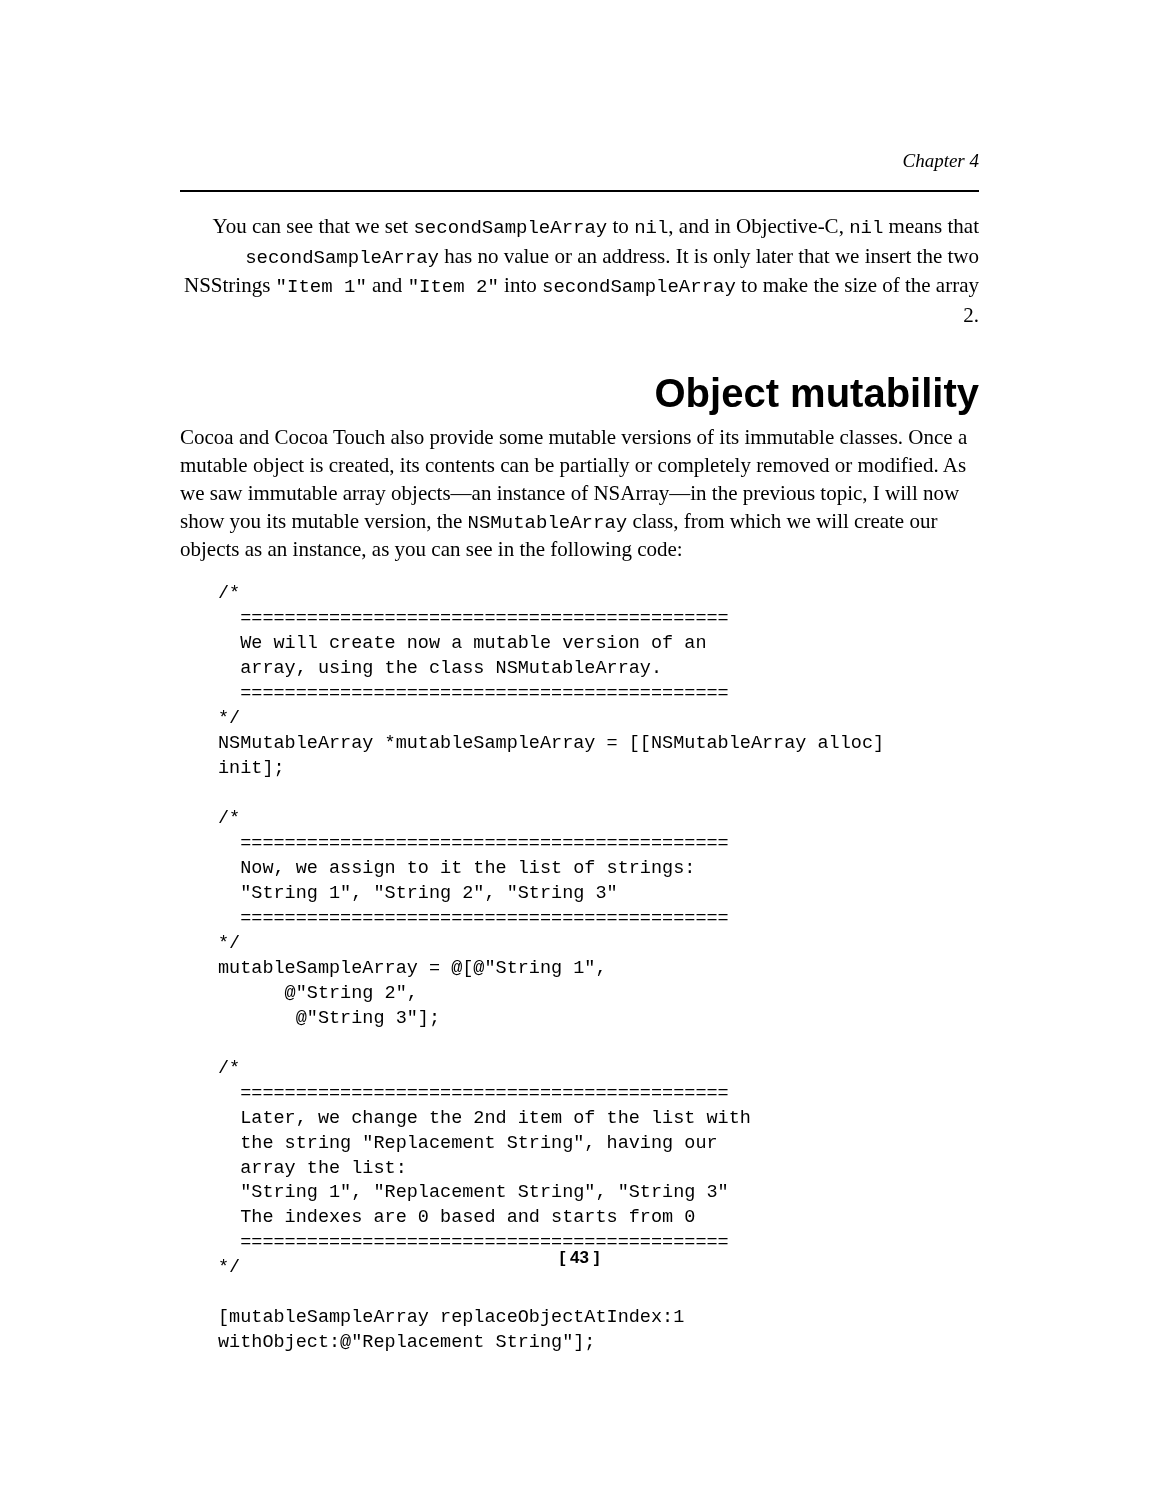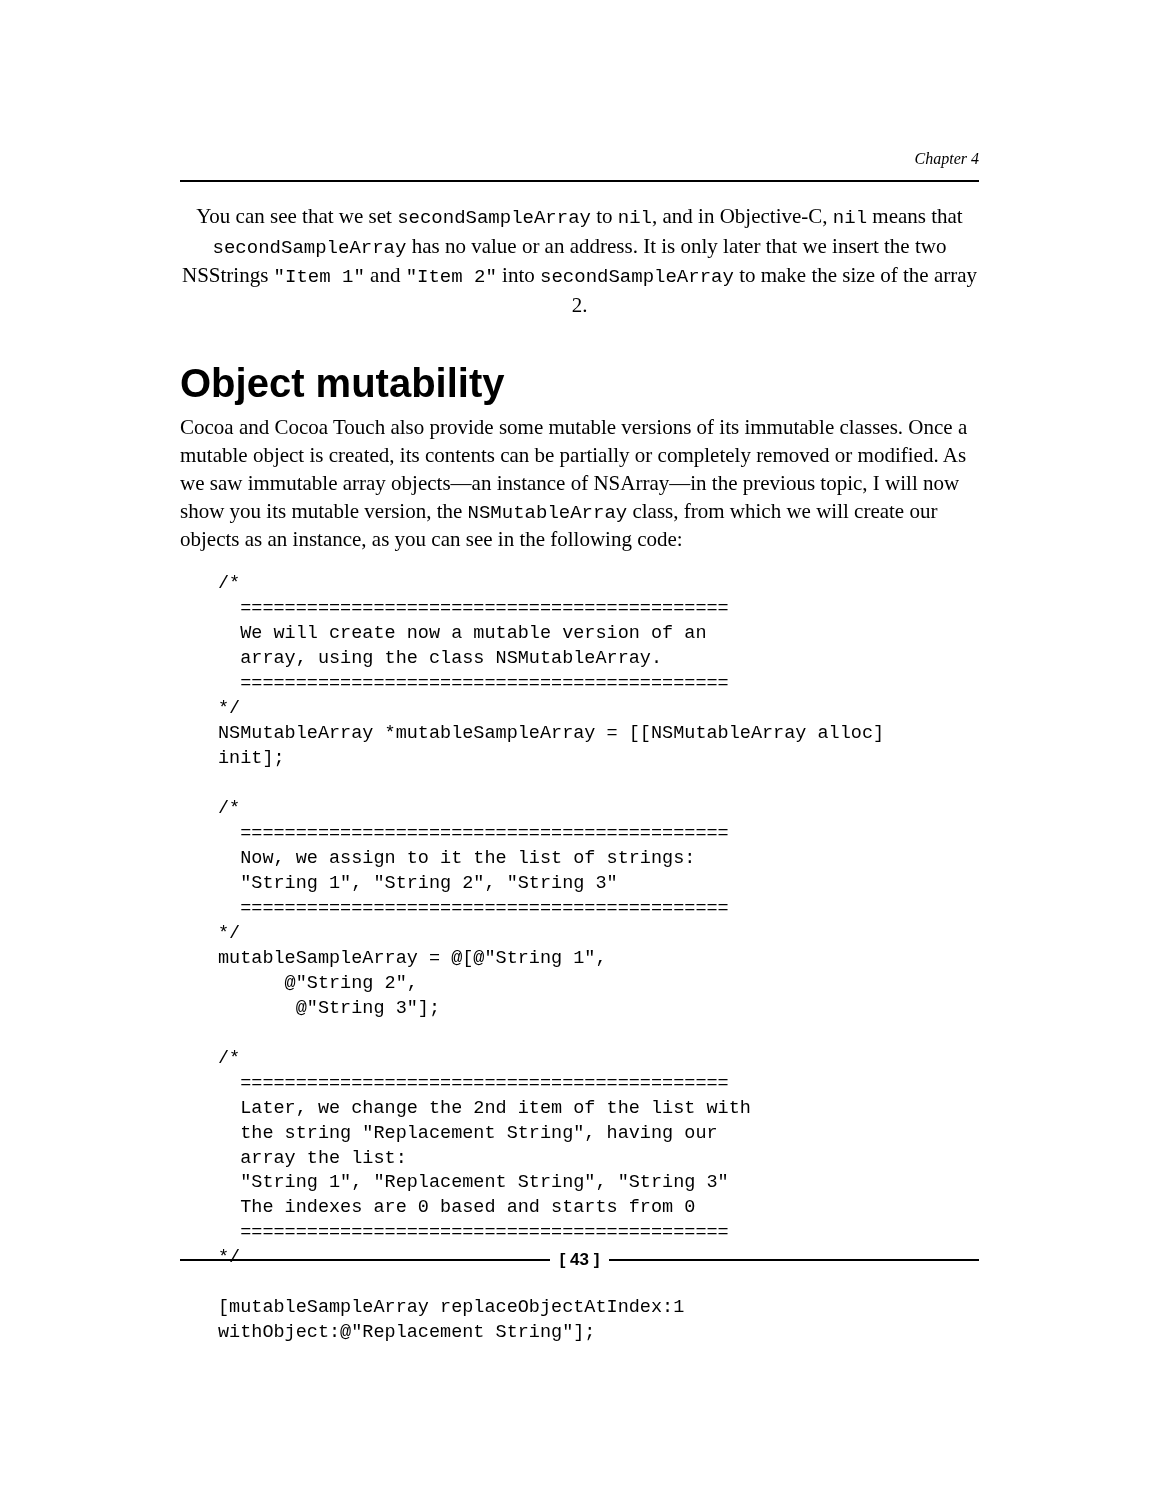--- a/index.html
+++ b/index.html
@@ -17,38 +17,39 @@
     font-family: "Palatino Linotype", "Book Antiqua", Palatino, Georgia, serif;
     color: #000;
   }
   .header-line {
     border-top: 2.5px solid #000;
     margin-top: 10px;
   }
   .chapter-label {
     text-align: right;
     font-style: italic;
-    font-size: 16px;
-    margin-bottom: 12px;
+    font-size: 19px;
+    margin-bottom: 18px;
   }
   .intro-para {
     margin-top: 20px;
     font-size: 21px;
     line-height: 1.35;
-    text-align: center;
+    text-align: right;
   }
   .intro-para .mono {
     font-family: "Courier New", Courier, monospace;
     font-size: 19px;
   }
   h1.section-heading {
     font-family: Arial, Helvetica, sans-serif;
     font-weight: 700;
     font-size: 40px;
     margin: 42px 0 8px 0;
+    text-align: right;
   }
   .section-para {
     font-size: 21px;
     line-height: 1.33;
     margin: 0 0 18px 0;
   }
   .section-para .mono {
     font-family: "Courier New", Courier, monospace;
     font-size: 19px;
     text-align: right;
@@ -61,20 +62,21 @@
     margin: 0 0 0 38px;
     color: #000;
   }
   .footer {
     position: absolute;
     left: 180px;
     right: 180px;
     bottom: 230px;
     display: flex;
     align-items: center;
+    flex-direction: column;
   }
   .footer .hr {
     flex: 1;
     border-top: 2.5px solid #000;
   }
   .footer .pn {
     font-family: Arial, Helvetica, sans-serif;
     font-weight: 700;
     font-size: 17px;
     padding: 0 10px;

